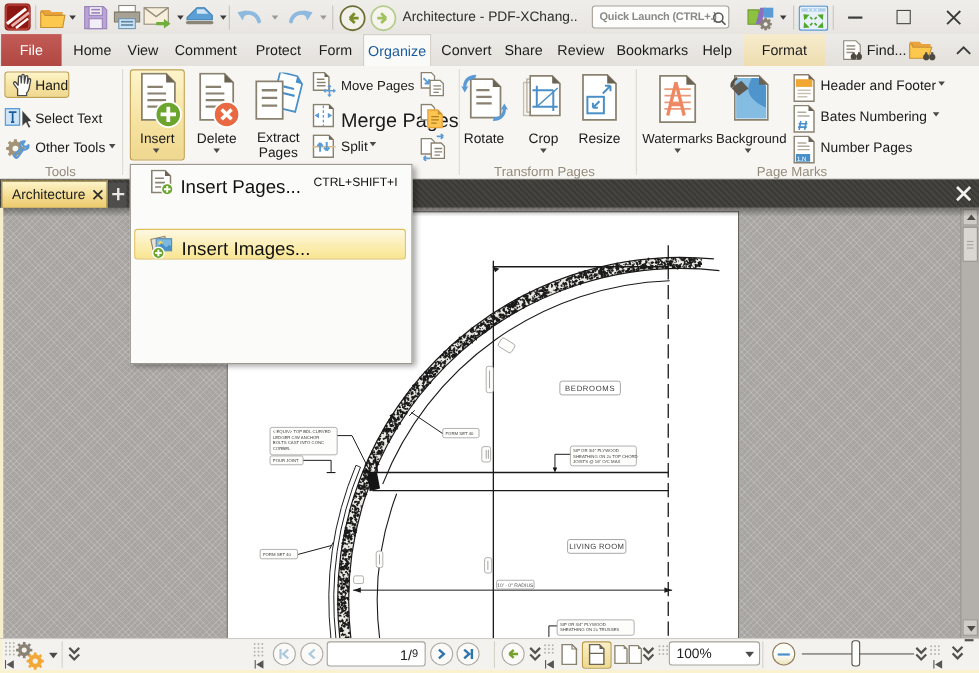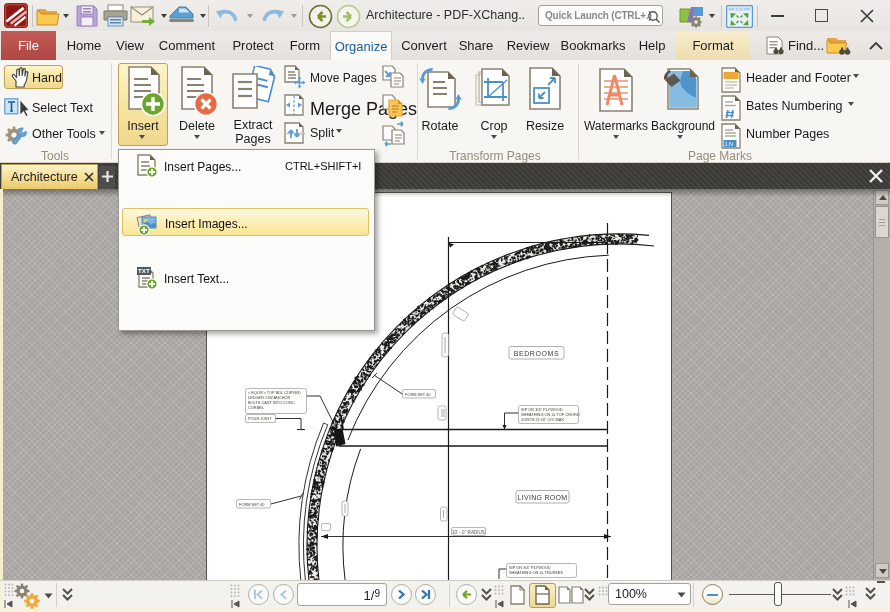--- a/index.html
+++ b/index.html
@@ -28,21 +28,21 @@
     background-image:repeating-linear-gradient(45deg,rgba(255,255,255,0.14) 0 1px,rgba(0,0,0,0) 1px 4px),repeating-linear-gradient(-45deg,rgba(255,255,255,0.14) 0 1px,rgba(0,0,0,0) 1px 4px);}
   #page{position:absolute;left:206px;top:3px;width:464px;height:388px;background:#fff;border-left:1px solid #55524e;border-top:1px solid #55524e;border-right:1px solid #55524e;}
   
   #statusbar{left:0;top:580px;width:890px;height:32px;background:#f4f2ef;border-top:1px solid #cfccc5;box-sizing:border-box;}
   #statusbar .ybottom{position:absolute;left:0;top:28px;width:890px;height:4px;background:#faf2cf;}
   .circbtn{position:absolute;width:21px;height:21px;border-radius:50%;border:1px solid #aeaca4;background:#fbfaf8;box-sizing:border-box;}
   
   #menu{left:118px;top:149px;width:255px;height:180px;background:#fbfbfa;border:1px solid #9b978f;
         box-shadow:3px 3px 5px rgba(0,0,0,.35);z-index:50;}
   .mi{position:absolute;left:3px;width:247px;height:28px;}
-  .mi .txt{position:absolute;left:42px;top:8px;font-size:12px;color:#111;}
+  .mi .txt{position:absolute;left:42px;top:8px;font-size:17px;color:#111;}
   .mi .sc{position:absolute;left:163px;top:8px;font-size:11px;color:#111;}
   .hi{border:1px solid #dfc05e;border-radius:3px;background:linear-gradient(#fdf8e3,#fbedae 60%,#f8e592);box-sizing:border-box;}
   .micon{position:absolute;left:13px;top:2px;width:24px;height:24px;}
 </style>
 </head>
 <body>
 <div class="abs" id="titlebar">
  <svg class="abs" style="left:4px;top:3px" width="24" height="25" viewBox="0 0 24 25">
    <rect x="0" y="0" width="24" height="25" rx="4" fill="#8d1712"></rect>
    <rect x="1.5" y="1.5" width="21" height="22" rx="3" fill="none" stroke="#b8423a" stroke-width="1.5"></rect>
@@ -754,25 +754,13 @@
           <rect x="2" y="5" width="13" height="10" fill="#e8e3d8" stroke="#8a8270"></rect>
         </g>
    <rect x="6" y="6" width="14" height="11" fill="#7db8e0" stroke="#5a89ad"></rect>
    <circle cx="10" cy="10" r="2" fill="#f5d455"></circle>
    <path d="M6,14 l5,-4 l4,4 l3,-2.5 l2,2 v3 h-14 z" fill="#4a90c8"></path>
    <circle cx="8" cy="19" r="5.2" fill="#6ca52d" stroke="#fff" stroke-width="1.2"></circle>
    <path d="M8,16 v6 M5,19 h6" stroke="#fff" stroke-width="1.8"></path>
   </svg>
   <div class="txt">Insert Images...</div>
  </div>
- <div class="mi" style="top:114px;">
-  <svg class="micon" viewBox="0 0 24 24">
-   <path d="M4,3 h10 l4,4 v14 h-14 z" fill="#fff" stroke="#8a8270" stroke-width="1.3"></path>
-   <path d="M14,3 l4,4 h-4 z" fill="#6b6353"></path>
-   <rect x="2" y="1" width="14" height="8" fill="#4e5a5e"></rect>
-   <text x="3" y="7.4" font-size="6.2" fill="#fff" font-family="Liberation Sans" font-weight="bold">TXT</text>
-   <path d="M7,12 h8 M7,15 h8 M7,18 h6" stroke="#8a8270" stroke-width="1.3"></path>
-   <circle cx="17" cy="18" r="5.2" fill="#6ca52d" stroke="#fff" stroke-width="1.2"></circle>
-   <path d="M17,15 v6 M14,18 h6" stroke="#fff" stroke-width="1.8"></path>
-  </svg>
-  <div class="txt">Insert Text...</div>
- </div>
 </div>
 
 </body></html>

